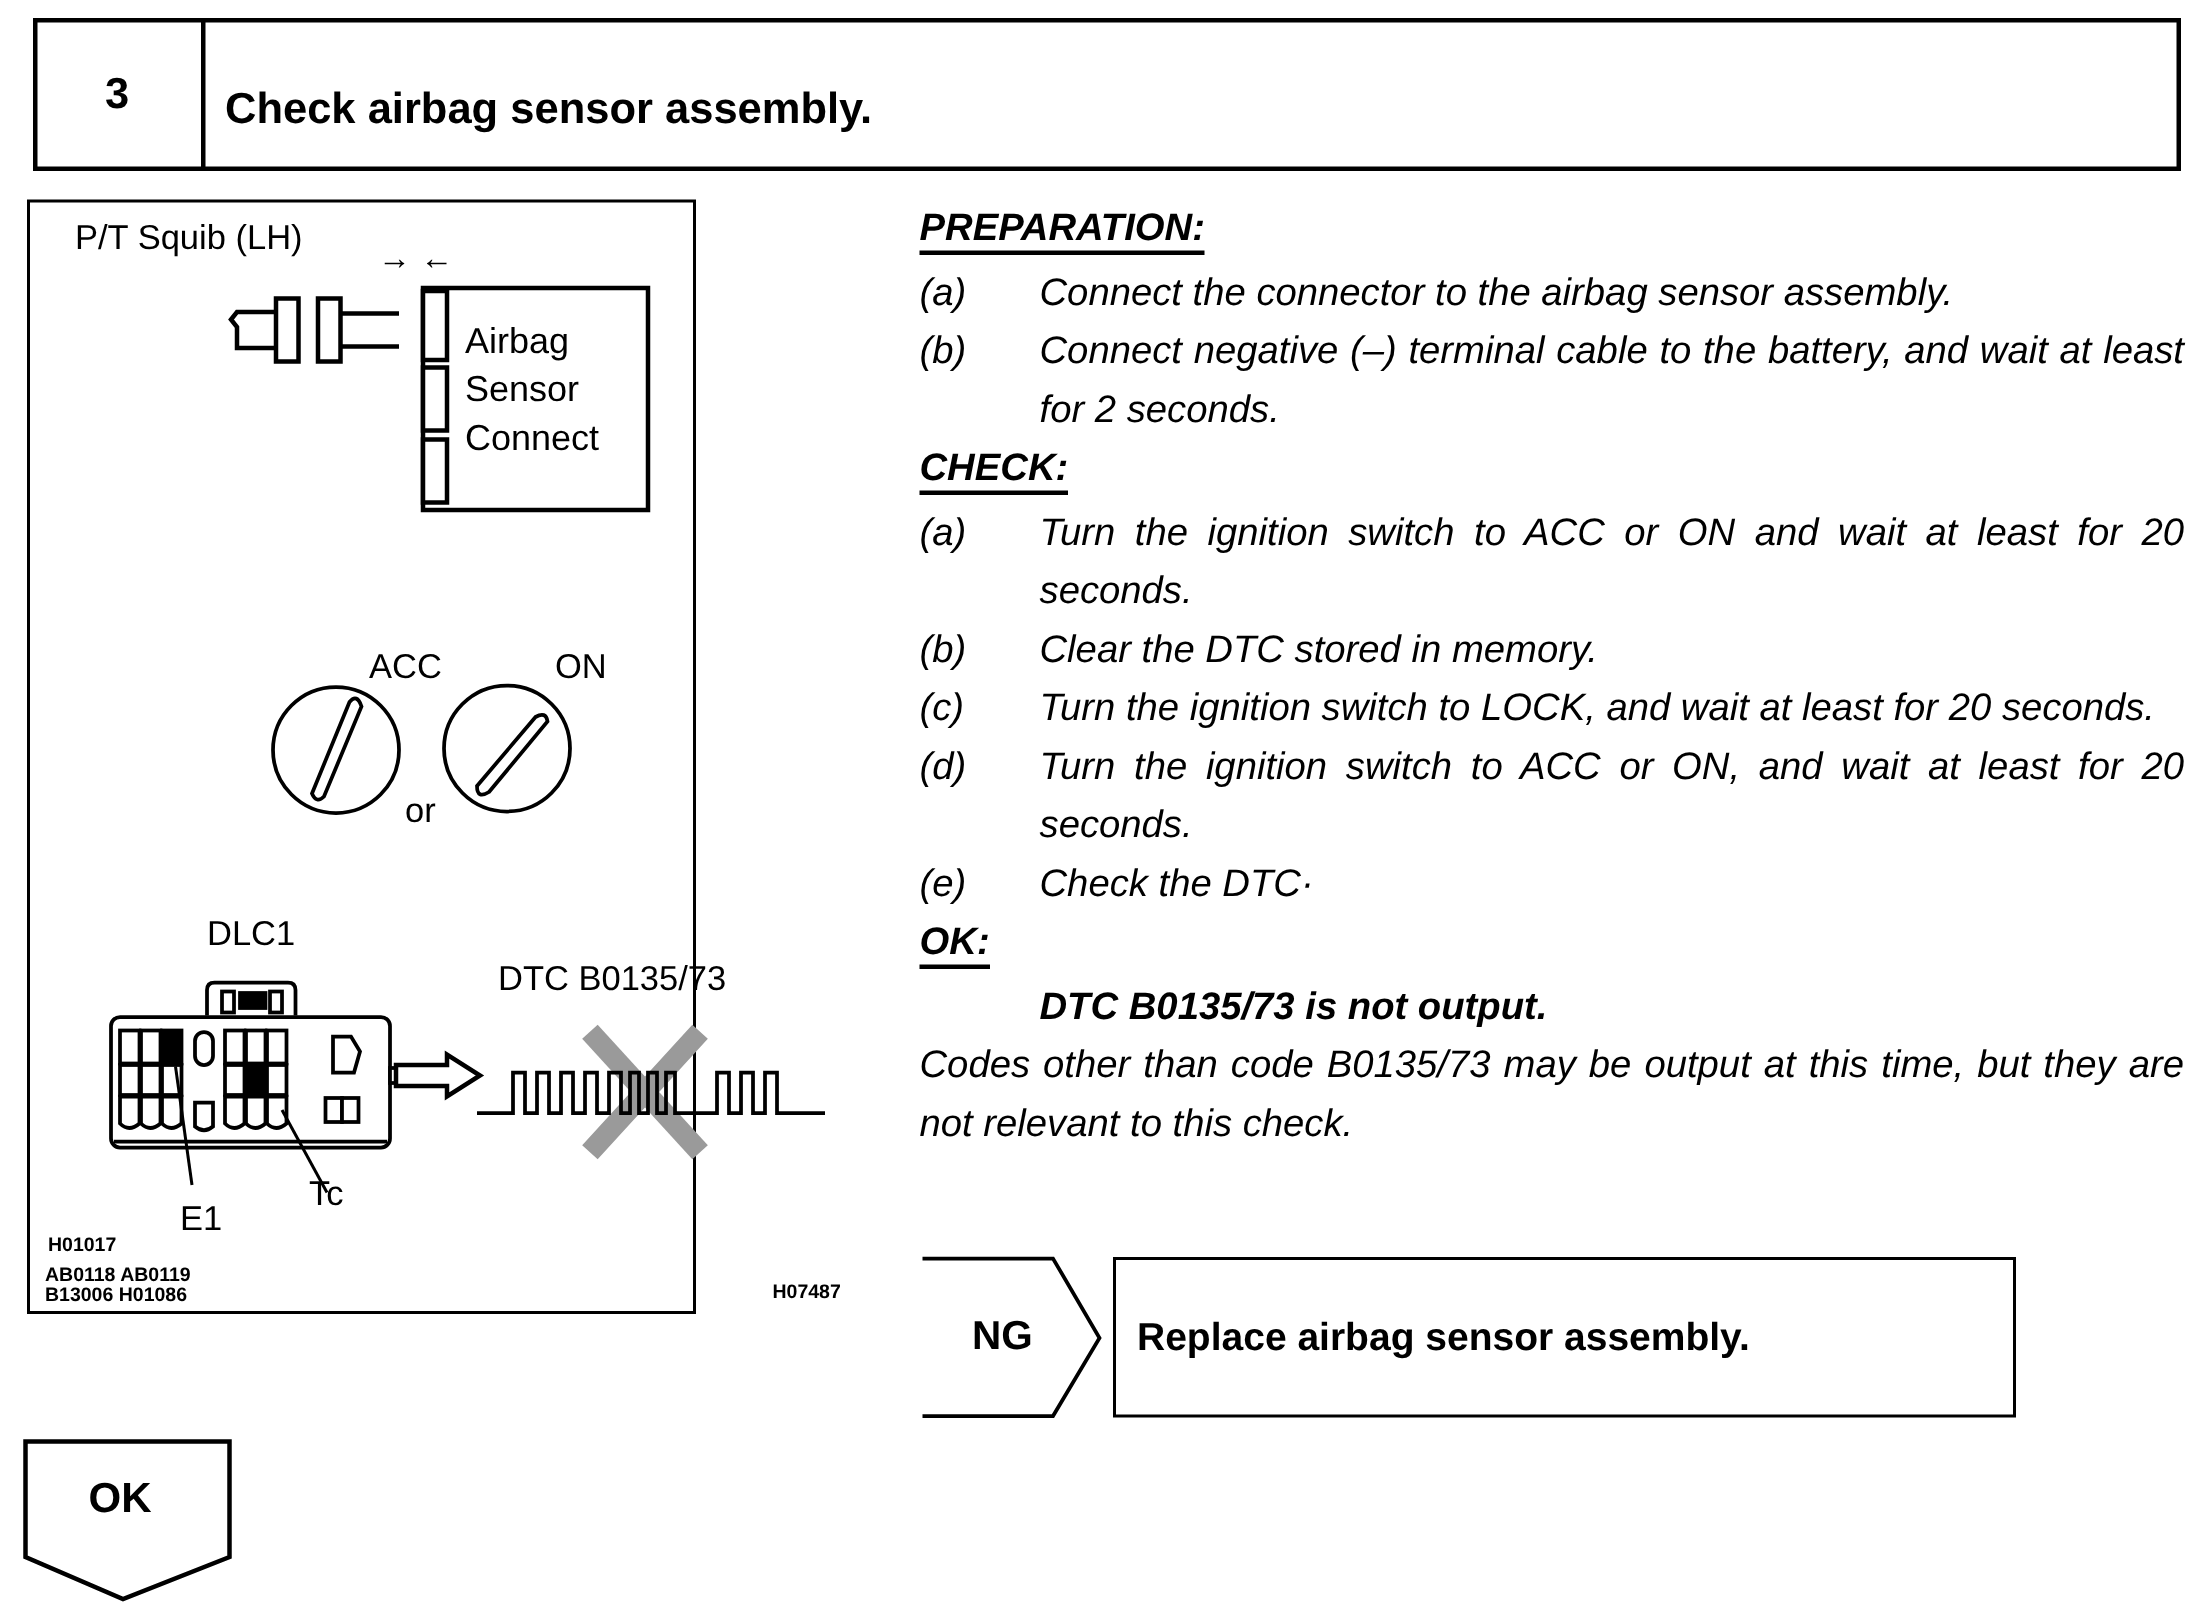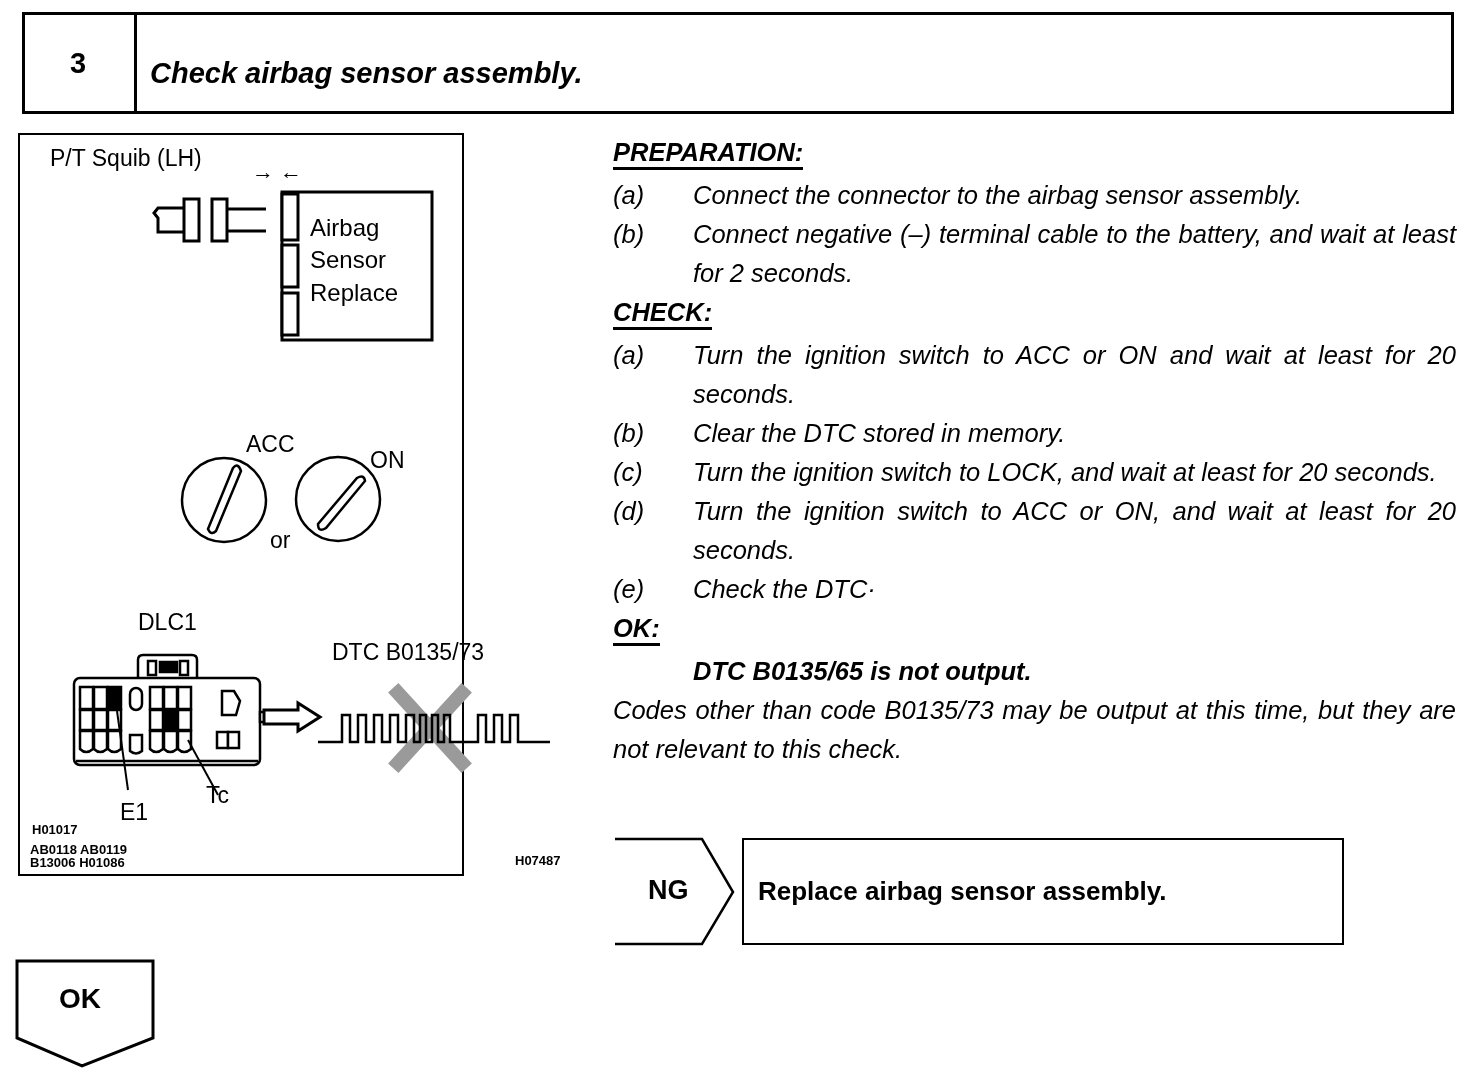--- a/index.html
+++ b/index.html
@@ -4,21 +4,21 @@
 <style>
   html, body { margin:0; padding:0; background:#ffffff; }
   body { width:1472px; height:1082px; position:relative; overflow:hidden;
          font-family:"Liberation Sans", sans-serif; color:#000; }
   .abs { position:absolute; }
 
   
   .step-box { left:22px; top:12px; width:1432px; height:102px; border:3px solid #000; box-sizing:border-box; }
   .step-num { left:22px; top:12px; width:115px; height:102px; border-right:3px solid #000; box-sizing:border-box;
               display:flex; align-items:center; justify-content:center; font-weight:bold; font-size:29px; }
-  .step-title { left:150px; top:12px; height:122px; display:flex; align-items:center; font-weight:bold; font-size:29px;font-style:italic; }
+  .step-title { left:150px; top:12px; height:122px; display:flex; align-items:center; font-weight:bold; font-size:29px; }
 
   
   .illus { left:18px; top:133px; width:446px; height:743px; border:2px solid #000; box-sizing:border-box; }
   .illus svg { position:absolute; left:0; top:0; }
   .ill-text { position:absolute; font-size:23px; white-space:nowrap; }
   .ill-small { position:absolute; font-size:13px; font-weight:bold; line-height:13px; white-space:nowrap; }
 
   
   .col { left:613px; width:843px; font-size:25.5px; line-height:39px; }
   .hdr { font-weight:bold; display:inline-block; border-bottom:3px solid #000; line-height:29px; margin:0 0 6px 0; }
@@ -121,24 +121,24 @@
     </g>
 
     <polyline fill="none" stroke="#000" stroke-width="2.5" points="298,607 322,607 322,580 330,580 330,607 338,607 338,580 346,580 346,607 354,607 354,580 362,580 362,607 370,607 370,580 378,580 378,607 386,607 386,580 394,580 394,607 400,607 400,580 406,580 406,607 412,607 412,580 418,580 418,607 424,607 424,580 430,580 430,607 458,607 458,580 466,580 466,607 474,607 474,580 482,580 482,607 490,607 490,580 498,580 498,607 530,607"></polyline>
 
   </svg>
 
   <div class="ill-text" style="left:30px;top:10px;">P/T Squib (LH)</div>
   <div class="ill-text" style="left:232px;top:24px;font-size:22px;">→ ←</div>
   <div class="ill-text" style="left:290px;top:79px;font-size:24px;">Airbag</div>
   <div class="ill-text" style="left:290px;top:111px;font-size:24px;">Sensor</div>
-  <div class="ill-text" style="left:290px;top:144px;font-size:24px;">Replace</div>
+  <div class="ill-text" style="left:290px;top:144px;font-size:24px;">Connect</div>
 
   <div class="ill-text" style="left:226px;top:296px;">ACC</div>
-  <div class="ill-text" style="left:350px;top:312px;">ON</div>
+  <div class="ill-text" style="left:350px;top:296px;">ON</div>
   <div class="ill-text" style="left:250px;top:392px;">or</div>
 
   <div class="ill-text" style="left:118px;top:474px;">DLC1</div>
   <div class="ill-text" style="left:312px;top:504px;">DTC B0135/73</div>
   <div class="ill-text" style="left:100px;top:664px;">E1</div>
   <div class="ill-text" style="left:186px;top:647px;">Tc</div>
 
   <div class="ill-small" style="left:12px;top:688px;">H01017</div>
   <div class="ill-small" style="left:10px;top:708px;">AB0118 AB0119</div>
   <div class="ill-small" style="left:10px;top:721px;">B13006 H01086</div>
@@ -172,21 +172,21 @@
   <div class="item">
     <span class="lbl">(d)</span>
     <span class="txt">Turn the ignition switch to ACC or ON, and wait at least for 20 seconds.</span>
   </div>
   <div class="item">
     <span class="lbl">(e)</span>
     <span class="txt">Check the DTC·</span>
   </div>
 
   <div class="hdr">OK:</div>
-  <div class="bold" style="padding-left:80px;">DTC B0135/65 is not output.</div>
+  <div class="bold" style="padding-left:80px;">DTC B0135/73 is not output.</div>
   <div style="text-align:justify;">Codes other than code B0135/73 may be output at this time, but they are not relevant to this check.</div>
 </div>
 
 <svg class="abs" style="left:612px;top:836px;" width="130" height="112">
   <path d="M3 3 L90 3 L121 56 L90 108 L3 108" fill="none" stroke="#000" stroke-width="2.5"></path>
 </svg>
 <div class="abs ng-label">NG</div>
 <div class="abs ng-box">
   <span>Replace airbag sensor assembly.</span>
 </div>

